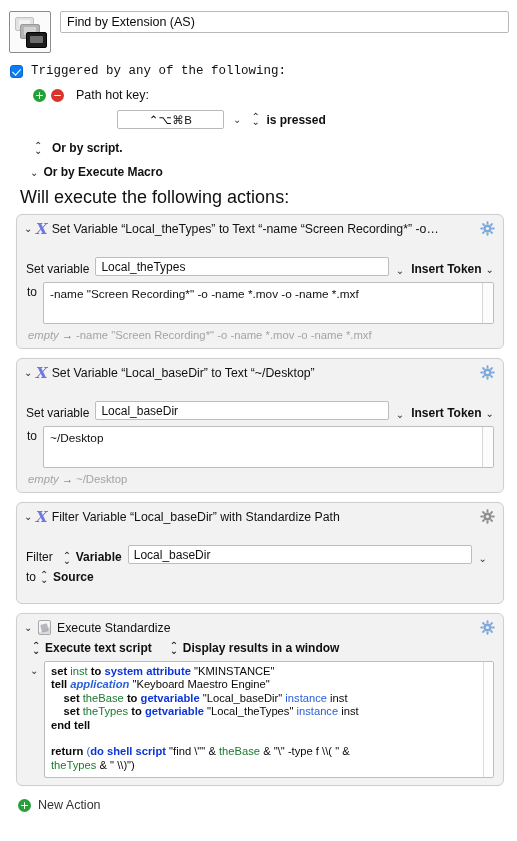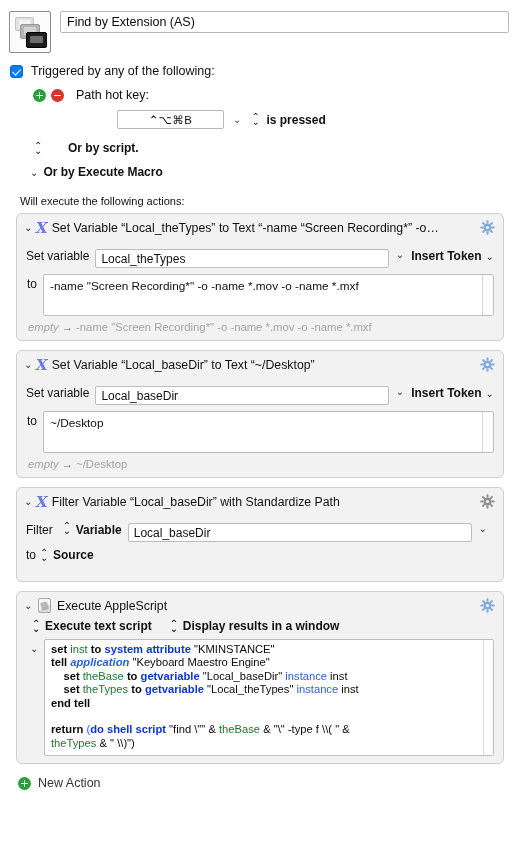--- a/index.html
+++ b/index.html
@@ -32,21 +32,21 @@
   .title-field {
     margin-left: 9px; flex: 1 1 auto; height: 22px;
     border: 1px solid #b9b9b9; border-radius: 2px; background: #fff;
     display: flex; align-items: center; padding: 0 6px;
     font-size: 12.5px; color: #0a0a0a;
   }
 
   
   .trig { padding: 0 8px 0 10px; }
   .row { display: flex; align-items: center; }
-  .r-trigger { margin-top: 11px; }
+  .r-trigger { margin-top: 11px; font-family: Liberation Mono, monospace; }
   .cbx {
     width: 13px; height: 13px; flex: 0 0 13px; border-radius: 3px;
     background: #0a7cf4; position: relative; border: 1px solid #0a69d0;
   }
   .cbx:after {
     content: ""; position: absolute; left: 3px; top: 1px;
     width: 4px; height: 7px; border: solid #fff; border-width: 0 1.9px 1.9px 0;
     transform: rotate(42deg);
   }
   .lbl-trigger { margin-left: 8px; font-size: 12.5px; }
@@ -74,28 +74,28 @@
   }
   .chev { margin-left: 9px; color: #3c3c3c; font-size: 10px; }
   .updown {
     display: inline-block; margin-left: 10px; width: 9px; position: relative;
     color: #2a2a2a; font-size: 9px; line-height: 1;
   }
   .updown:before { content: "\2303"; display:block; line-height:5px; font-size:10px; }
   .updown:after  { content: "\2304"; display:block; line-height:6px; font-size:10px; }
   .is-pressed { margin-left: 6px; font-size: 12px; font-weight: bold; }
 
-  .r-script  { margin-top: 12px; padding-left: 20px; gap: 16px; }
+  .r-script  { margin-top: 12px; padding-left: 20px; }
   .r-execmac { margin-top: 10px; padding-left: 20px; }
   .r-web     { margin-top: 10px; padding-left: 20px; }
   .b-txt { font-weight: bold; font-size: 12px; margin-left: 5px; }
   .n-txt { font-size: 12.5px; }
   .chev-d { font-size: 10px; color: #2b2b2b; }
 
-  .will-exec { margin-top: 16px; padding-left: 10px; font-size: 11px; }
+  .will-exec { margin-top: 8px; padding-left: 10px; font-size: 18px; }
 
   
   .actions { margin-top: 6px; padding: 0 13px 0 16px; }
   .action {
     border: 1px solid #cfcfcf; border-radius: 6px;
     background: #f2f2f2; margin-bottom: 9px; position: relative;
     box-shadow: 0 0 0 .5px rgba(0,0,0,.02);
   }
   .act-head { display: flex; align-items: center; padding: 6px 8px 4px 7px; }
   .disc { font-size: 10px; color: #2e2e2e; flex: 0 0 auto; width: 11px; }
@@ -117,21 +117,21 @@
     font-size: 12.3px; color: #111; white-space: nowrap; overflow: hidden;
     text-overflow: ellipsis; flex: 1 1 auto;
   }
   .gear {
     flex: 0 0 15px; width: 15px; height: 15px; margin-left: 6px;
     position: relative;
   }
   .gear svg { display: block; }
 
   .act-body { padding: 0 9px 7px 9px; }
-  .fld-row { display: flex; align-items: flex-start; margin-top: 10px; }
+  .fld-row { display: flex; align-items: flex-end; margin-top: 17px; }
   .fld-lbl { font-size: 12px; margin-right: 6px; white-space: nowrap; }
   .fld-lbl.b { font-weight: bold; }
   .input {
     flex: 1 1 auto; height: 19px; background: #fff; border: 1px solid #bdbdbd;
     border-radius: 2px; display: flex; align-items: center; padding: 0 5px;
     font-size: 12px; color: #111; min-width: 0;
   }
   .combo-chev { margin: 0 7px 0 7px; font-size: 10px; color: #333; }
   .ins-token { font-size: 12px; font-weight: bold; white-space: nowrap; }
   .ins-token .chev-d { margin-left: 4px; font-weight: normal; }
@@ -385,21 +385,21 @@
           <b>Source</b>
         </div>
         <div class="filter-tail"></div>
       </div>
     </div>
 
     <div class="action">
       <div class="act-head">
         <span class="disc">⌄</span>
         <span class="as-icon"></span>
-        <span class="act-title">Execute AppleScript</span>
+        <span class="act-title">Execute Standardize</span>
         <span class="gear">
           <svg width="15" height="15" viewBox="0 0 20 20">
               <g fill="#7fa9d8">
                 <circle cx="10" cy="10" r="5.4"></circle>
                 <g>
           <rect x="8.7" y="0.4" width="2.6" height="4.2" rx="1"></rect>
                   <rect x="8.7" y="15.4" width="2.6" height="4.2" rx="1"></rect>
           <rect x="0.4" y="8.7" width="4.2" height="2.6" rx="1"></rect>
                   <rect x="15.4" y="8.7" width="4.2" height="2.6" rx="1"></rect>
           <rect x="8.7" y="0.4" width="2.6" height="4.2" rx="1" transform="rotate(45 10 10)"></rect>

